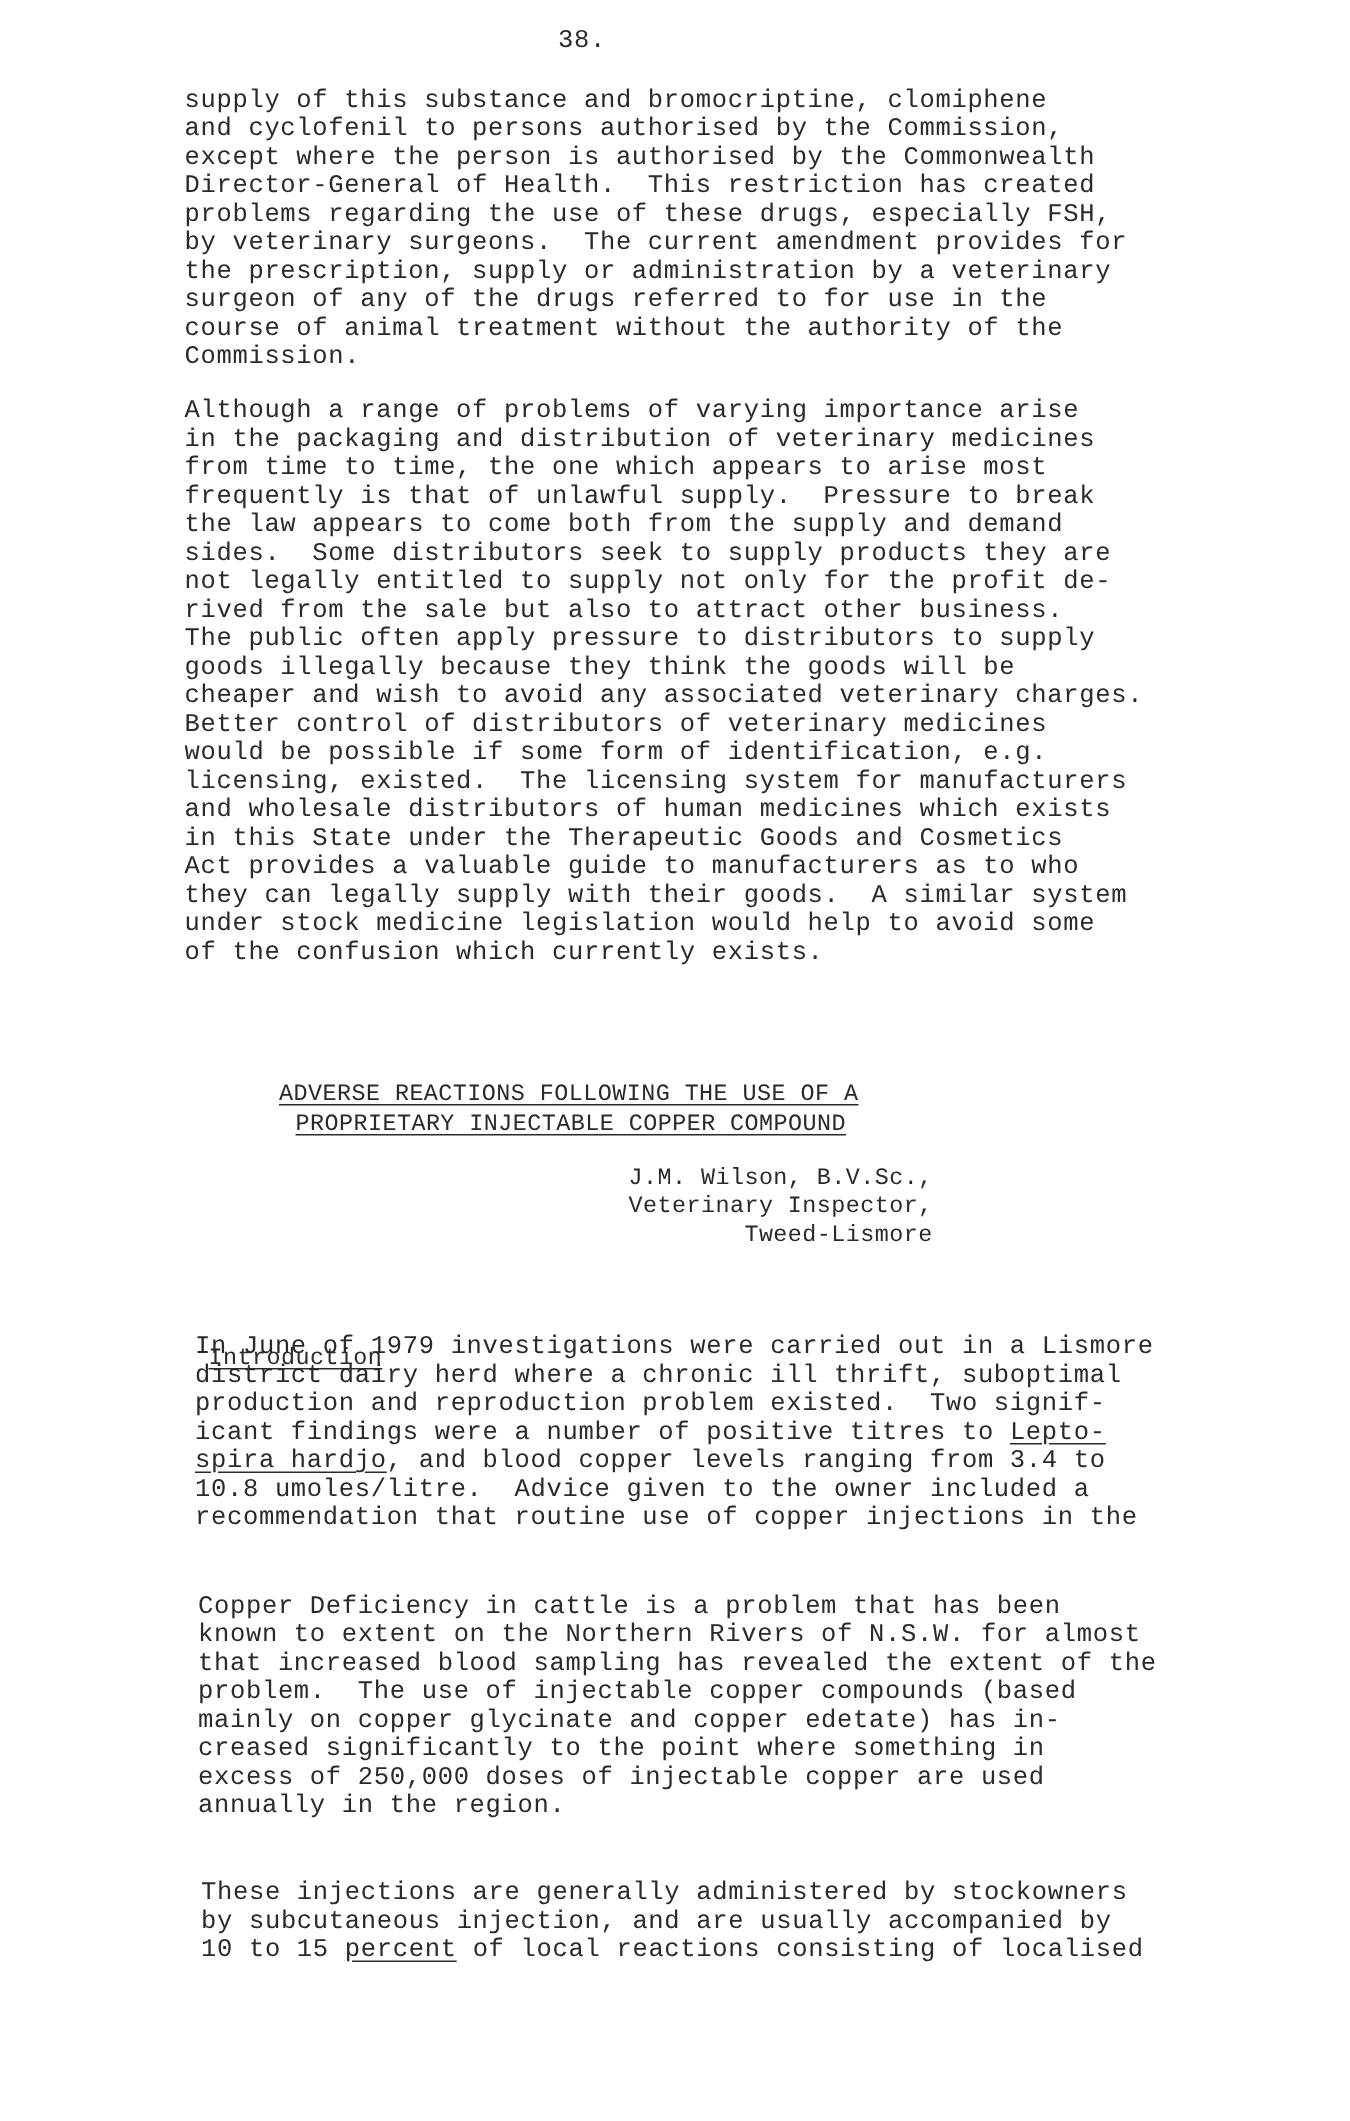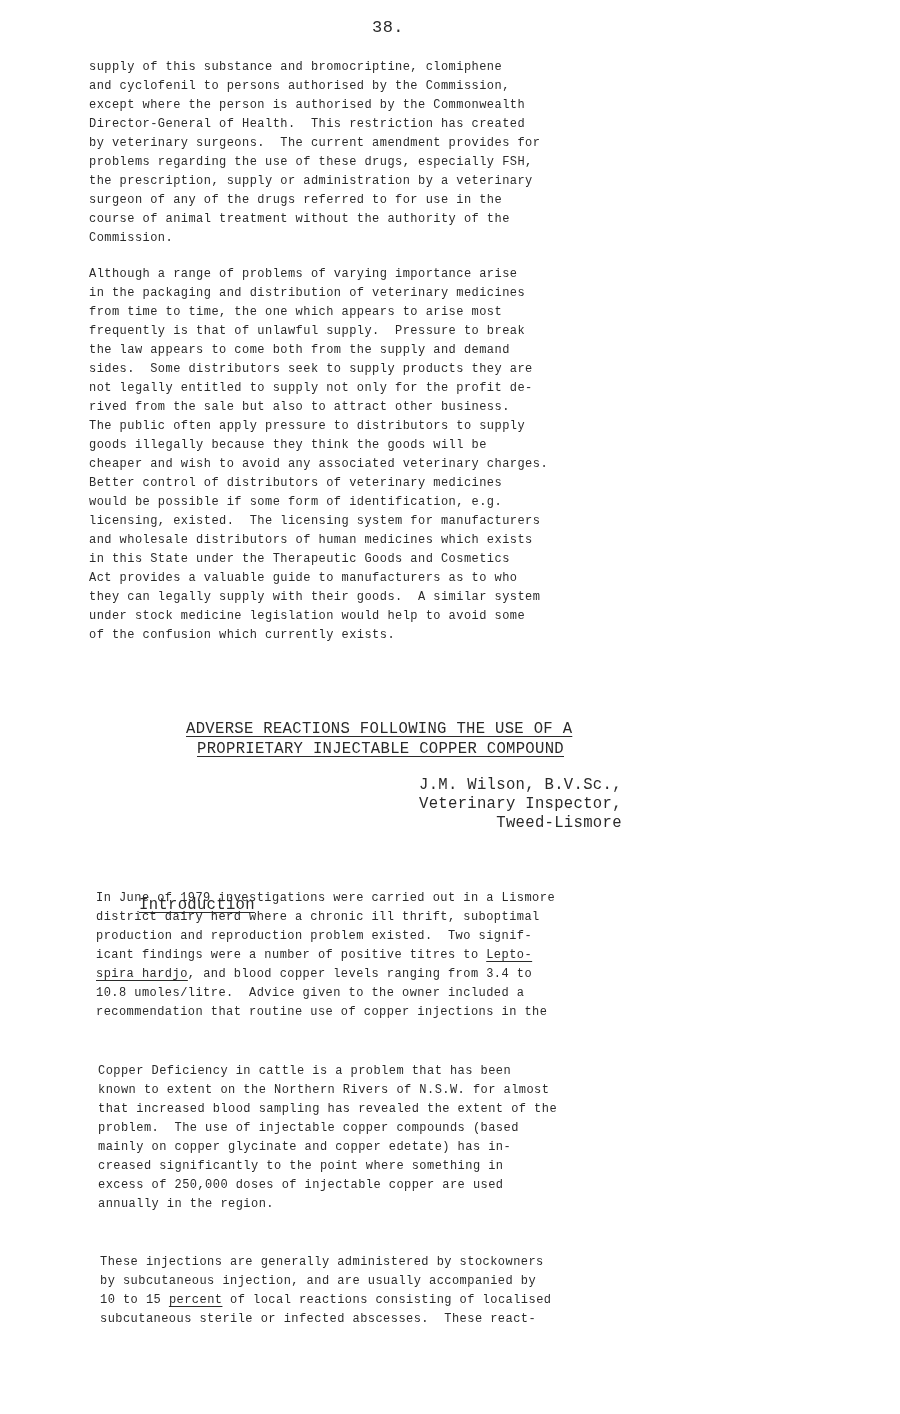--- a/index.html
+++ b/index.html
@@ -7,22 +7,22 @@
     width: 900px; height: 1414px; position: relative; overflow: hidden;
     font-family: "Liberation Mono", "DejaVu Sans Mono", monospace;
     color: #2a2a2a;
   }
   .page-number {
     position: absolute; left: 0; top: 18px; width: 776px; text-align: center;
     font-size: 17px; letter-spacing: 0.5px;
   }
   .block { position: absolute; left: 89px; }
   .line {
-    font-size: 12px; line-height: 19px; height: 19px;
-    white-space: pre; letter-spacing: 0.45px;
+    font-size: 17px; line-height: 19px; height: 19px;
+    white-space: pre; letter-spacing: 0.45px; margin-left: 34px;
   }
   .heading-line {
     font-size: 15.6px; line-height: 20px; height: 21px; white-space: pre;
     letter-spacing: 0.3px; text-decoration: underline; text-underline-offset: 3px;
   }
   .author-line {
     font-size: 15.6px; line-height: 19px; height: 19px; white-space: pre; letter-spacing: 0.3px;
   }
   .section-title {
     font-size: 15.6px; line-height: 19px; white-space: pre;
@@ -33,22 +33,22 @@
 </head>
 <body>
 
 <div class="page-number">38.</div>
 
 <div class="block" style="top:58px;">
   <div class="line">supply of this substance and bromocriptine, clomiphene</div>
   <div class="line">and cyclofenil to persons authorised by the Commission,</div>
   <div class="line">except where the person is authorised by the Commonwealth</div>
   <div class="line">Director-General of Health.  This restriction has created</div>
+  <div class="line">problems regarding the use of these drugs, especially FSH,</div>
   <div class="line">by veterinary surgeons.  The current amendment provides for</div>
-  <div class="line">problems regarding the use of these drugs, especially FSH,</div>
   <div class="line">the prescription, supply or administration by a veterinary</div>
   <div class="line">surgeon of any of the drugs referred to for use in the</div>
   <div class="line">course of animal treatment without the authority of the</div>
   <div class="line">Commission.</div>
 </div>
 
 <div class="block" style="top:265px;">
   <div class="line">Although a range of problems of varying importance arise</div>
   <div class="line">in the packaging and distribution of veterinary medicines</div>
   <div class="line">from time to time, the one which appears to arise most</div>
@@ -104,14 +104,13 @@
   <div class="line">mainly on copper glycinate and copper edetate) has in-</div>
   <div class="line">creased significantly to the point where something in</div>
   <div class="line">excess of 250,000 doses of injectable copper are used</div>
   <div class="line">annually in the region.</div>
 </div>
 
 <div class="block" style="left:100px; top:1253px;">
   <div class="line">These injections are generally administered by stockowners</div>
   <div class="line">by subcutaneous injection, and are usually accompanied by</div>
   <div class="line"><span>10 to 15 </span><span class="ul">percent</span><span> of local reactions consisting of localised</span></div>
-  <div class="line">subcutaneous sterile or infected abscesses.  These react-</div>
 </div>
 
 </body></html>

